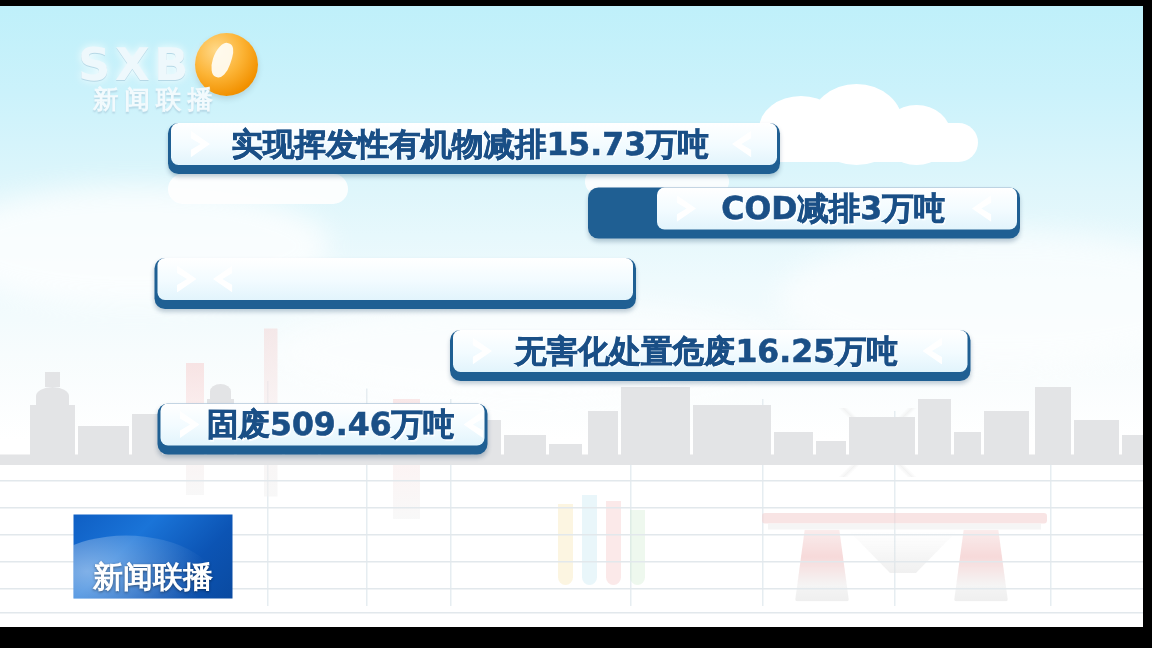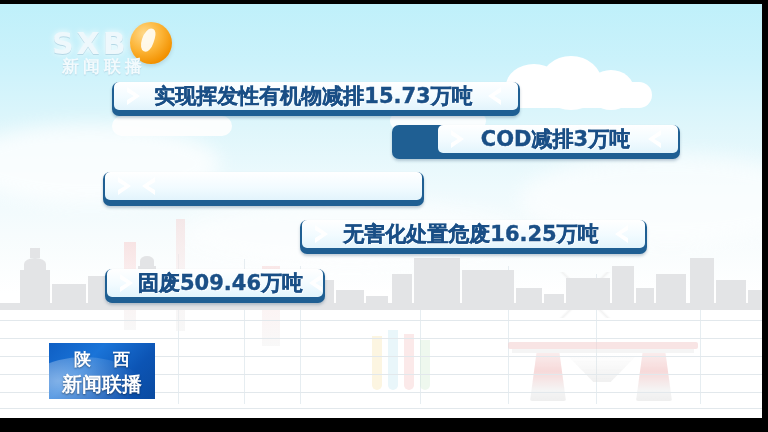--- a/index.html
+++ b/index.html
@@ -237,21 +237,20 @@
           <div class="inner" style="width: 100%; box-sizing: border-box;">
             <span class="chev-l"></span>
             <span class="txt" style="flex: 1 1 auto; text-align: center;">固废509.46万吨</span>
             <span class="chev-r"></span>
           </div>
         </div>
       </div>
 
     <div id="badge">
       <div class="swoosh"></div>
-      <div class="l1">陕 西</div>
       <div class="l2">新闻联播</div>
     </div>
 
   </div>
 
   <div id="bar-top"></div>
   <div id="bar-bottom"></div>
   <div id="bar-right"></div>
 </div>
 

